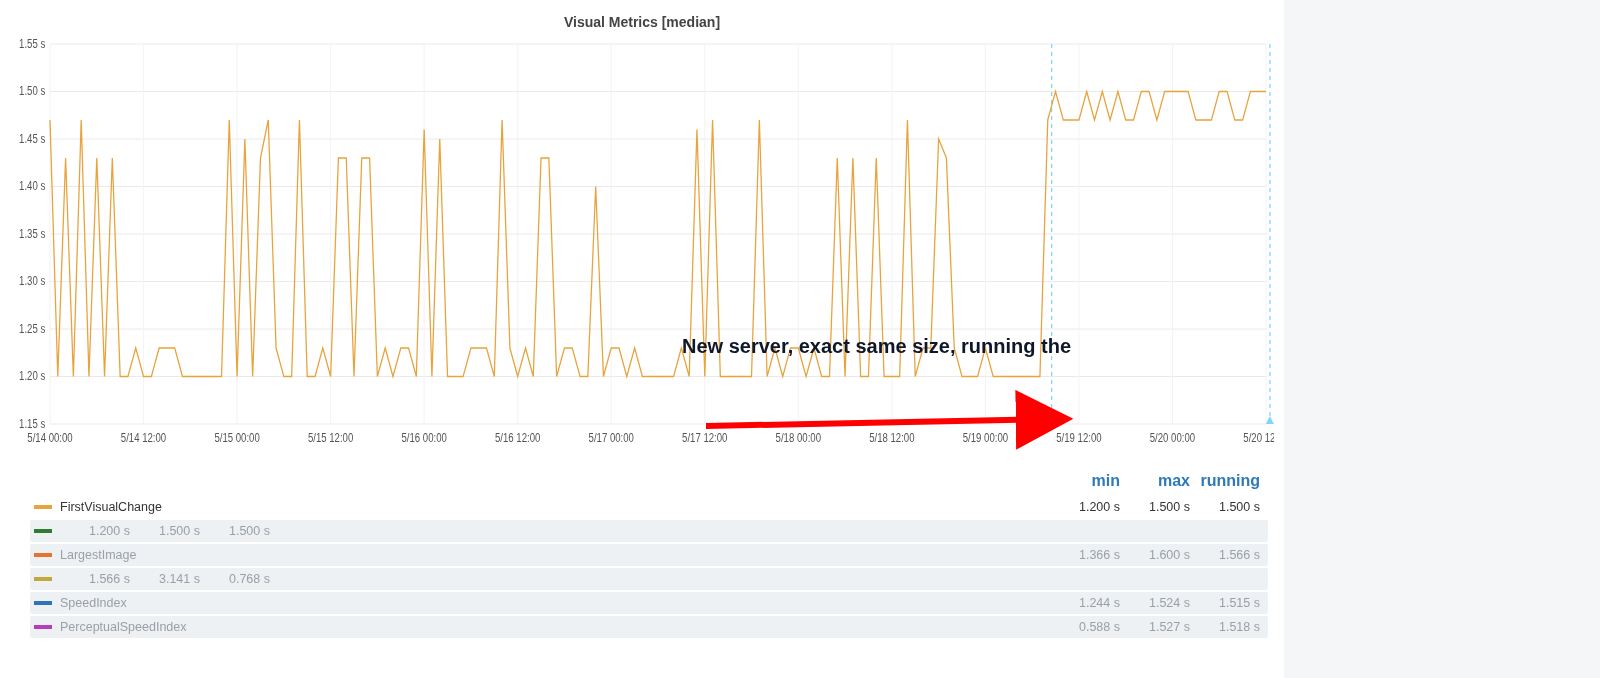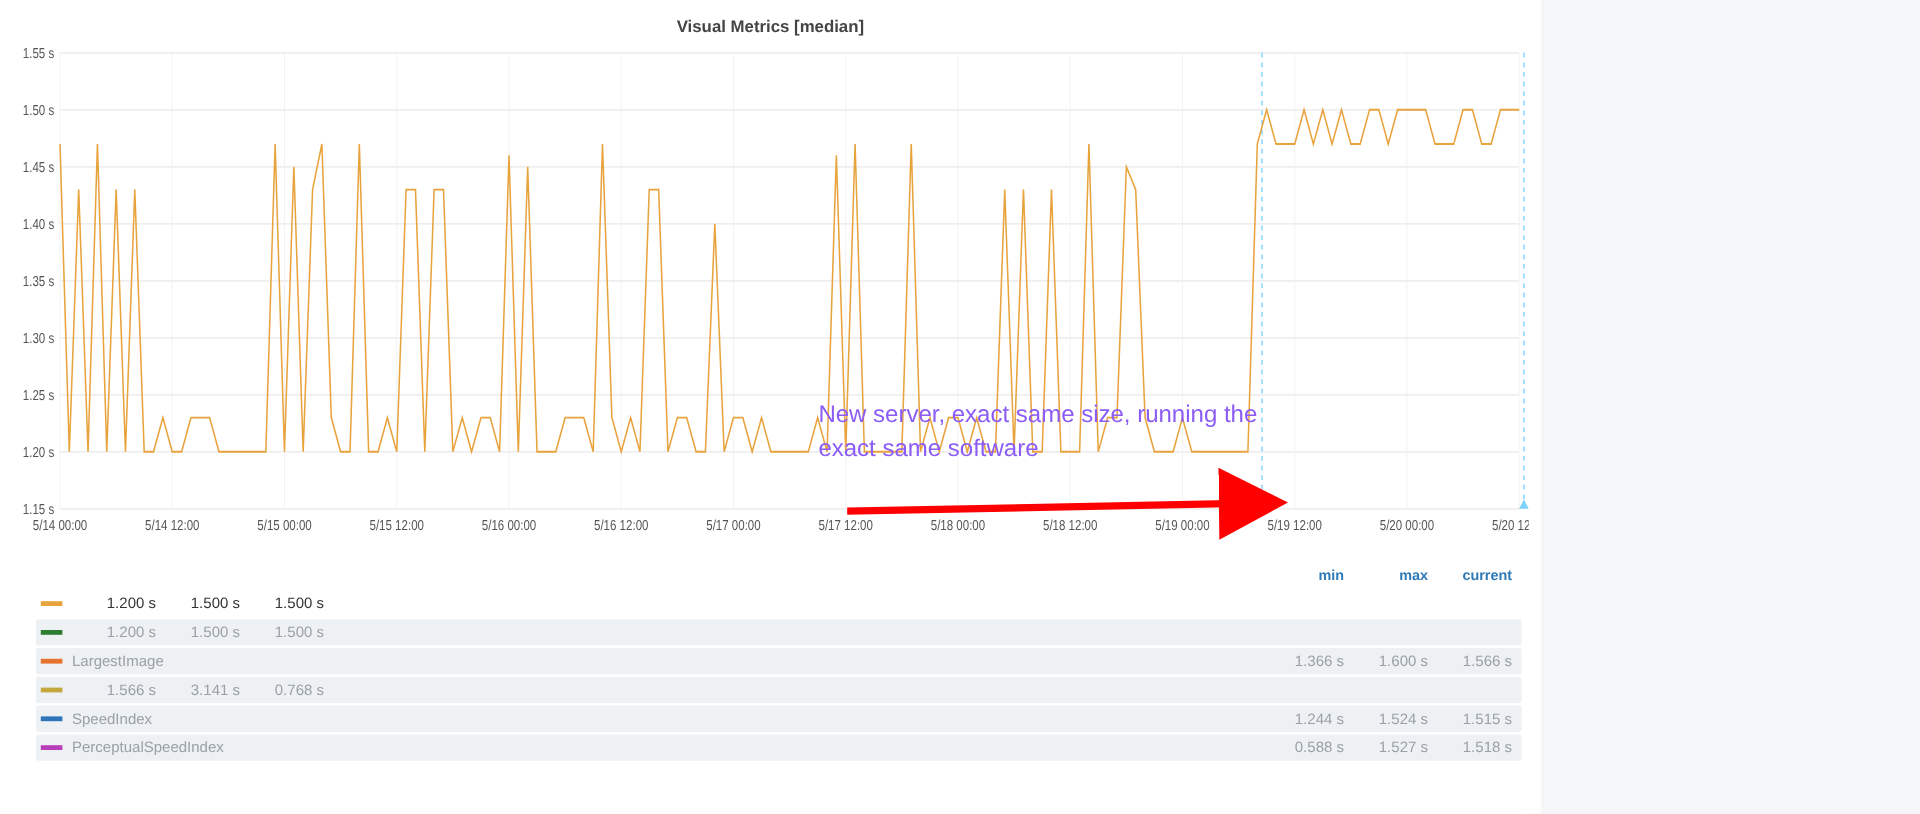--- a/index.html
+++ b/index.html
@@ -2,23 +2,23 @@
 <html><head>
 <meta charset="utf-8">
 <style>
   * { box-sizing: border-box; }
   html, body { margin: 0; padding: 0; font-family: -apple-system, Helvetica, Arial, sans-serif; background: #f4f6f8; color: #333; }
   .panel { width: 1284px; height: 678px; background: #fff; margin: 0; position: relative; }
   .panel-inner { padding: 8px 10px 0 10px; }
   .title { text-align: center; font-size: 14px; font-weight: 600; color: #444; padding: 6px 0 4px; }
   .chart-container { position: relative; height: 430px; }
   .chart-svg { display:block; width:100%; height:100%; }
-  .annot-text { position: absolute; color: #8b5cf6; font-size: 20px; line-height: 1.4; font-weight: 400; }
+  .annot-text { position: absolute; color: #0f172a; font-size: 20px; line-height: 1.4; font-weight: 700; }
   .legend-wrap { margin: 4px 6px 0 20px; }
-  .legend-head { display:flex; font-size:12px; color:#2e7ab8; font-weight:600; padding: 4px 8px 6px 4px; }
+  .legend-head { display:flex; font-size:16px; color:#2e7ab8; font-weight:600; padding: 4px 8px 6px 4px; }
   .legend-head .spacer{ flex:1;}
   .lh-col { width:70px; text-align:right; }
   .legend-row { display:flex; align-items:center; font-size:12.5px; padding:4px 8px 4px 4px; border-radius:2px;}
   .legend-row.dim { color:#9aa0a6; background:#eef1f4; }
   .legend-row.dim + .legend-row.dim,
   .legend-row + .legend-row { margin-top:2px; }
   .swatch { width:18px; height:4px; margin-right:8px; flex:0 0 auto; }
   .lname { flex:1; }
   .lv { width:70px; text-align:right; }
 </style>
@@ -82,33 +82,33 @@
           <polygon points="1569.871794871795,390 1579.871794871795,390 1574.871794871795,382" fill="#7fd3ff"></polygon>
           <path d="M50.0 86.0 L59.7 342.5 L69.5 124.0 L79.2 342.5 L89.0 86.0 L98.7 342.5 L108.5 124.0 L118.2 342.5 L127.9 124.0 L137.7 342.5 L147.4 342.5 L157.2 314.0 L166.9 342.5 L176.7 342.5 L186.4 314.0 L196.2 314.0 L205.9 314.0 L215.6 342.5 L225.4 342.5 L235.1 342.5 L244.9 342.5 L254.6 342.5 L264.4 342.5 L274.1 86.0 L283.8 342.5 L293.6 105.0 L303.3 342.5 L313.1 124.0 L322.8 86.0 L332.6 314.0 L342.3 342.5 L352.1 342.5 L361.8 86.0 L371.5 342.5 L381.3 342.5 L391.0 314.0 L400.8 342.5 L410.5 124.0 L420.3 124.0 L430.0 342.5 L439.7 124.0 L449.5 124.0 L459.2 342.5 L469.0 314.0 L478.7 342.5 L488.5 314.0 L498.2 314.0 L507.9 342.5 L517.7 95.5 L527.4 342.5 L537.2 105.0 L546.9 342.5 L556.7 342.5 L566.4 342.5 L576.2 314.0 L585.9 314.0 L595.6 314.0 L605.4 342.5 L615.1 86.0 L624.9 314.0 L634.6 342.5 L644.4 314.0 L654.1 342.5 L663.8 124.0 L673.6 124.0 L683.3 342.5 L693.1 314.0 L702.8 314.0 L712.6 342.5 L722.3 342.5 L732.1 152.5 L741.8 342.5 L751.5 314.0 L761.3 314.0 L771.0 342.5 L780.8 314.0 L790.5 342.5 L800.3 342.5 L810.0 342.5 L819.7 342.5 L829.5 342.5 L839.2 314.0 L849.0 342.5 L858.7 95.5 L868.5 342.5 L878.2 86.0 L887.9 342.5 L897.7 342.5 L907.4 342.5 L917.2 342.5 L926.9 342.5 L936.7 86.0 L946.4 342.5 L956.2 314.0 L965.9 342.5 L975.6 314.0 L985.4 314.0 L995.1 342.5 L1004.9 314.0 L1014.6 342.5 L1024.4 342.5 L1034.1 124.0 L1043.8 342.5 L1053.6 124.0 L1063.3 342.5 L1073.1 342.5 L1082.8 124.0 L1092.6 342.5 L1102.3 342.5 L1112.1 342.5 L1121.8 86.0 L1131.5 342.5 L1141.3 314.0 L1151.0 314.0 L1160.8 105.0 L1170.5 124.0 L1180.3 314.0 L1190.0 342.5 L1199.7 342.5 L1209.5 342.5 L1219.2 314.0 L1229.0 342.5 L1238.7 342.5 L1248.5 342.5 L1258.2 342.5 L1267.9 342.5 L1277.7 342.5 L1287.4 342.5 L1297.2 86.0 L1306.9 57.5 L1316.7 86.0 L1326.4 86.0 L1336.2 86.0 L1345.9 57.5 L1355.6 86.0 L1365.4 57.5 L1375.1 86.0 L1384.9 57.5 L1394.6 86.0 L1404.4 86.0 L1414.1 57.5 L1423.8 57.5 L1433.6 86.0 L1443.3 57.5 L1453.1 57.5 L1462.8 57.5 L1472.6 57.5 L1482.3 86.0 L1492.1 86.0 L1501.8 86.0 L1511.5 57.5 L1521.3 57.5 L1531.0 86.0 L1540.8 86.0 L1550.5 57.5 L1560.3 57.5 L1570.0 57.5 " fill="none" stroke="#e8a33d" stroke-width="1.6"></path>
           <defs></defs>
           <marker id="arrowhead" markerWidth="14" markerHeight="14" refX="6" refY="5" orient="auto">
             <polygon points="0 0, 12 5, 0 10" fill="#ff0000"></polygon>
           </marker>
           <line x1="870" y1="392" x2="1293.179487179487" y2="385.2499999999999" stroke="#ff0000" stroke-width="6" marker-end="url(#arrowhead)"></line>
         </svg>
       <div class="annot-text" id="annotText" style="left:672px; top:298px; width:440px;">
           <div>New server, exact same size, running the</div>
-          <div>exact same software</div>
         </div>
     </div>
     <div class="legend-wrap">
       <div class="legend-head">
         <span class="spacer"></span>
         <span class="lh-col">min</span>
         <span class="lh-col">max</span>
-        <span class="lh-col">current</span>
+        <span class="lh-col">running</span>
       </div>
       <div id="legendRows">
           <div class="legend-row">
             <span class="swatch" style="background:#e8a33d"></span>
+            <span class="lname">FirstVisualChange</span>
             <span class="lv">1.200 s</span>
             <span class="lv">1.500 s</span>
             <span class="lv">1.500 s</span>
           </div>
           <div class="legend-row dim">
             <span class="swatch" style="background:#2e7d32"></span>
             <span class="lv">1.200 s</span>
             <span class="lv">1.500 s</span>
             <span class="lv">1.500 s</span>
           </div>

